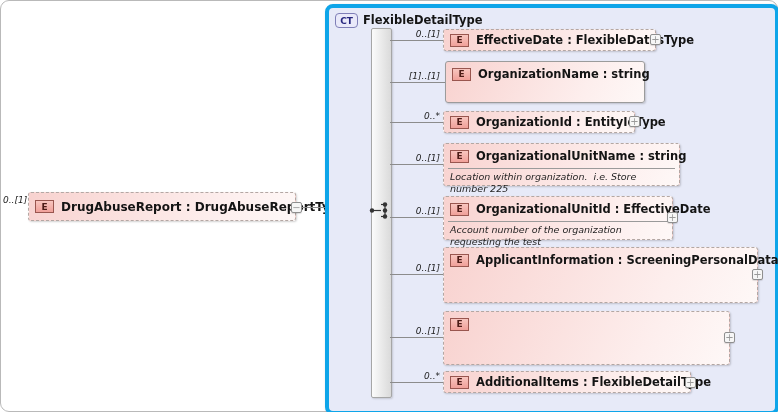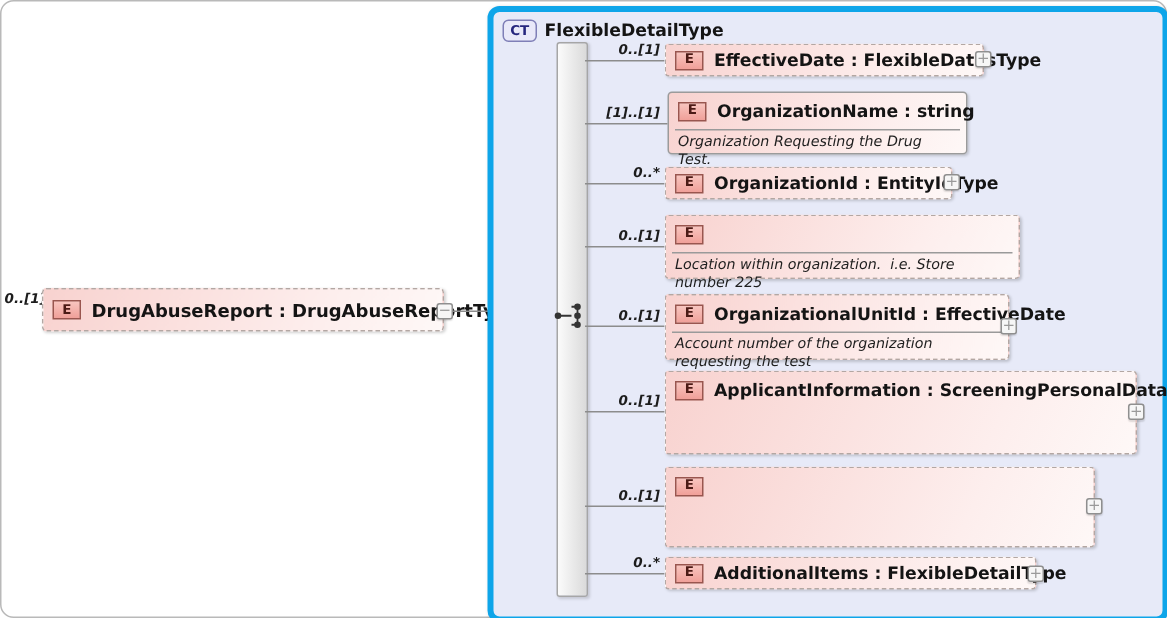--- a/index.html
+++ b/index.html
@@ -49,21 +49,21 @@
   .el-label { font-weight:bold; font-size:11.5px; color:#141414; white-space:nowrap; }
   .root .el-title { height:27px; }
   .root .el-label { font-size:12px; }
   .el-annot {
     border-top:1px solid #9a9a9a; margin:0 4px; padding:2px 2px 2px 2px;
     font-style:italic; font-size:9.5px; color:#1e1e1e; line-height:1.3; white-space:pre-wrap;
   }
   
   .hline { position:absolute; height:1px; background:#8c8c8c; }
   .card {
-    position:absolute; font-size:9px; font-style:italic; font-weight:bold;
+    position:absolute; font-size:9px; font-style:italic; font-weight:normal;
     color:#1c1c1c; text-align:right; white-space:nowrap; letter-spacing:0px;
   }
   .card.leftal { text-align:left; }
   .toggler {
     position:absolute; width:11px; height:11px; box-sizing:border-box;
     background:#f6f6f6; border:1px solid #8f8f8f; border-radius:2px;
     color:#9a9a9a; font-size:10px; line-height:9px; text-align:center;
     box-shadow:0 1px 1px rgba(0,0,0,0.12);
   }
 </style>
@@ -113,38 +113,38 @@
   </div>
   <div class="toggler" style="left:650px;top:34px;">+</div>
 
   <div class="hline" style="left:390px;top:82px;width:55px;"></div>
   <span class="card" style="left:385px;top:71px;width:55px;">[1]..[1]</span>
   <div class="elbox solid with-annot" style="left:445px;top:61px;width:200px;height:42px;">
     <div class="el-title">
         <span class="e-icon">E</span>
         <span class="el-label">OrganizationName : string</span>
       </div>
-    <div class="el-annot">Organization Requesting the Drug Test.</div>
   </div>
 
   <div class="hline" style="left:390px;top:122px;width:53px;"></div>
   <span class="card" style="left:385px;top:111px;width:55px;">0..*</span>
   <div class="elbox" style="left:443px;top:111px;width:192px;height:22px;">
     <div class="el-title">
         <span class="e-icon">E</span>
         <span class="el-label">OrganizationId : EntityIdType</span>
       </div>
   </div>
   <div class="toggler" style="left:629px;top:116px;">+</div>
 
   <div class="hline" style="left:390px;top:164px;width:53px;"></div>
   <span class="card" style="left:385px;top:153px;width:55px;">0..[1]</span>
   <div class="elbox with-annot" style="left:443px;top:143px;width:237px;height:43px;">
     <div class="el-title">
         <span class="e-icon">E</span>
+        <span class="el-label">OrganizationalUnitName : string</span>
       </div>
     <div class="el-annot">Location within organization.  i.e. Store number 225</div>
   </div>
 
   <div class="hline" style="left:390px;top:217px;width:53px;"></div>
   <span class="card" style="left:385px;top:206px;width:55px;">0..[1]</span>
   <div class="elbox with-annot" style="left:443px;top:196px;width:230px;height:44px;">
     <div class="el-title">
         <span class="e-icon">E</span>
         <span class="el-label">OrganizationalUnitId : EffectiveDate</span>

